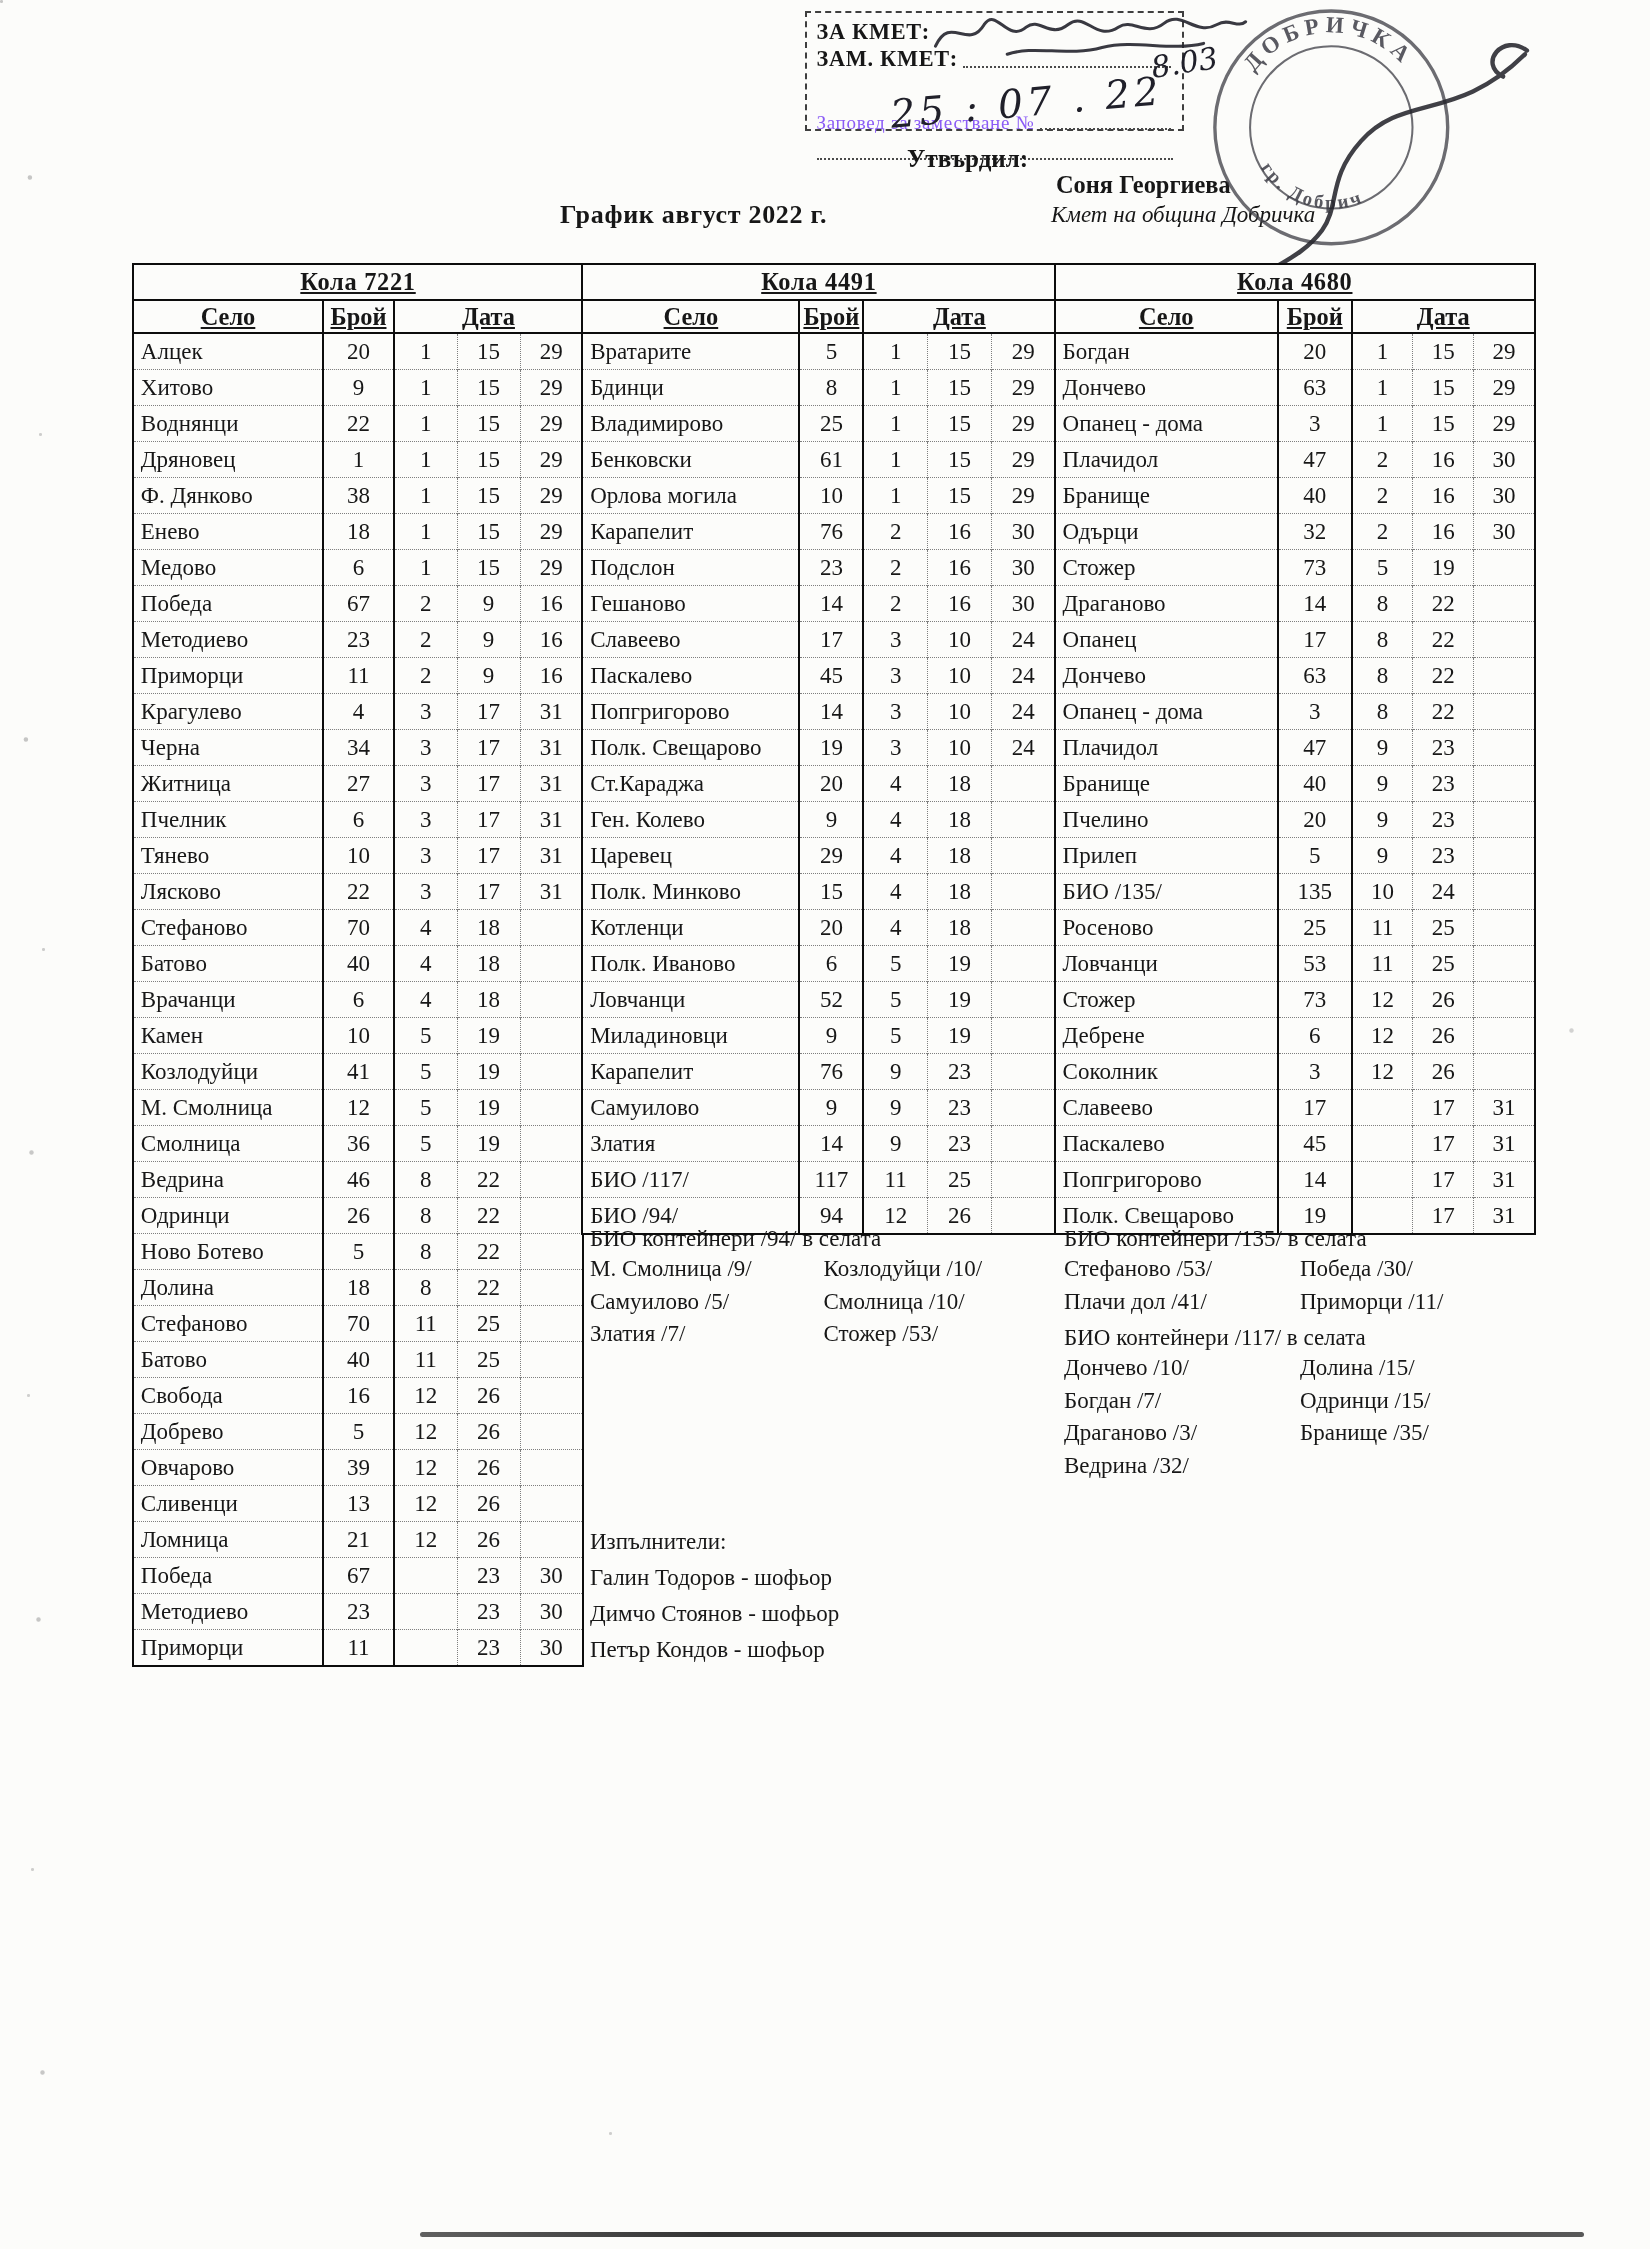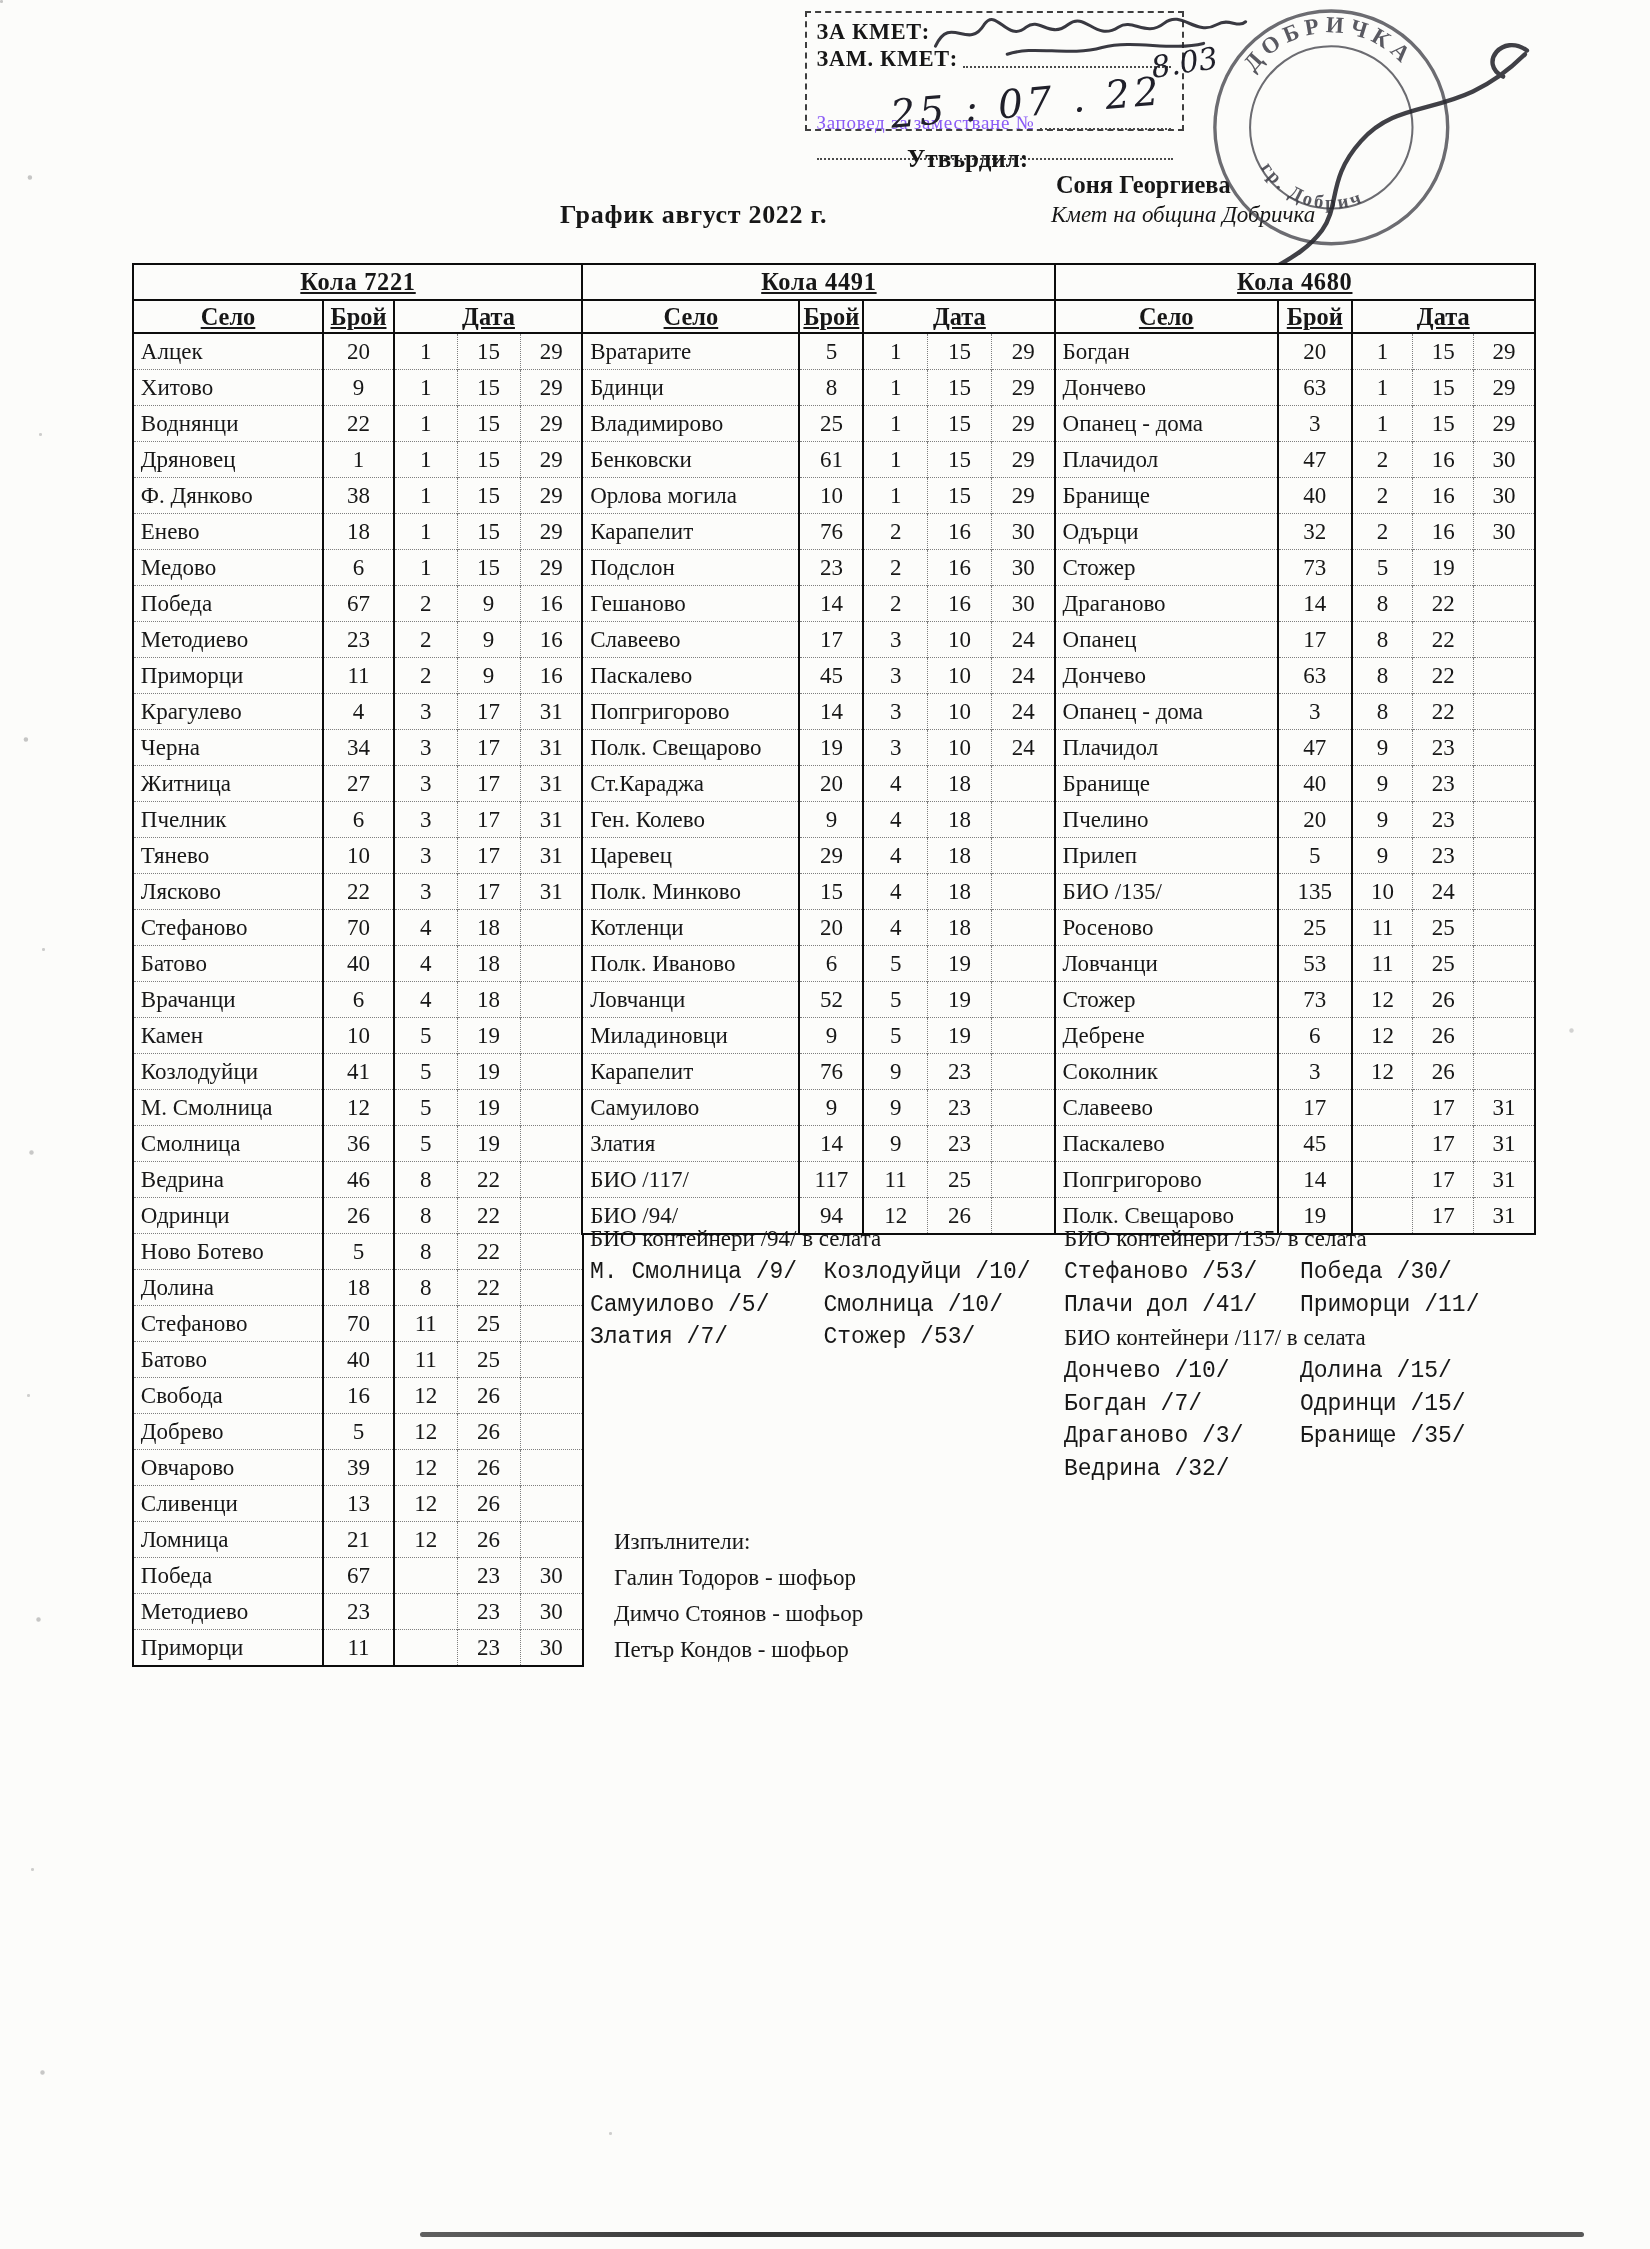--- a/index.html
+++ b/index.html
@@ -53,24 +53,24 @@
   .sched th.colh { height:31px; }
   .sched td { height:35px; padding:0; font-size:23px; border-left:2px solid #0c0c0c; border-top:1.4px dotted #7e7e7e; white-space:nowrap; overflow:hidden; }
   .sched td.village { text-align:left; padding-left:6.8px; padding-right:2.7px; }
   .sched td.num { text-align:center; }
   .sched td.sub { border-left:1.4px dotted #7e7e7e; }
 
   
   .bio-left  { position:absolute; left:590px;  top:1222px; width:467px; font-size:23px; }
   .bio-right { position:absolute; left:1064px; top:1222px; width:487px; font-size:23px; }
   .bio-title { height:34px; display:flex; align-items:center; }
-  .pair-row  { display:flex; height:32.5px; align-items:center;font-family:Liberation Mono, monospace; }
+  .pair-row  { display:flex; height:32.5px; align-items:flex-start; }
   .pair-col  { width:236px; }
 
-  .executors { position:absolute; left:590px; top:1524px; font-size:23px;margin-left:24px; }
+  .executors { position:absolute; left:590px; top:1524px; font-size:23px; }
   .executors div { height:36px; display:flex; align-items:center; }
 
   
   .specks { position:absolute; left:0; top:0; width:2.7px; height:2.7px; border-radius:50%; background:#9a9a9a; opacity:.55;
     box-shadow: 28.4px 176px 0 0.7px #9a9a9a, 39px 433px 0 0 #a8a8a8, 24.4px 738px 0 0.7px #999,
                 42px 948px 0 0 #a5a5a5, 30px 1151px 0 0.7px #9f9f9f, 27px 1394px 0 0 #ababab,
                 37px 1618px 0 0.7px #9b9b9b, 31px 1868px 0 0 #a8a8a8, 41px 2071px 0 0.7px #9d9d9d,
                 609px 2132px 0 0 #aaa, 1570px 1029px 0 0.7px #b0b0b0; }
   .scan-streak { position:absolute; left:420px; top:2232px; width:1164px; height:5.4px; opacity:.85; border-radius:2.7px;
     background:linear-gradient(90deg,#454545,#101010 25%,#1d1d1d 65%,#3c3c3c); }

